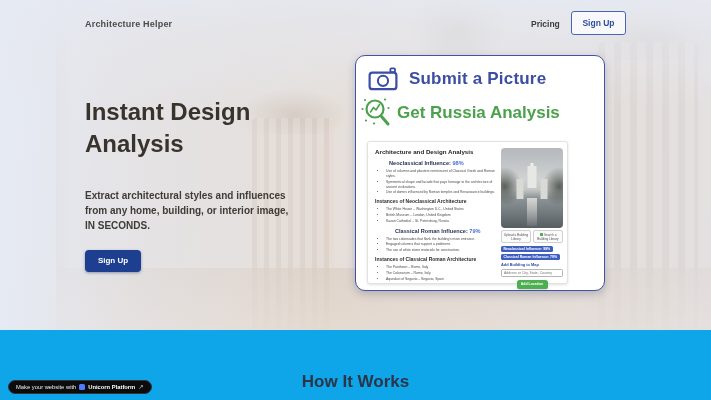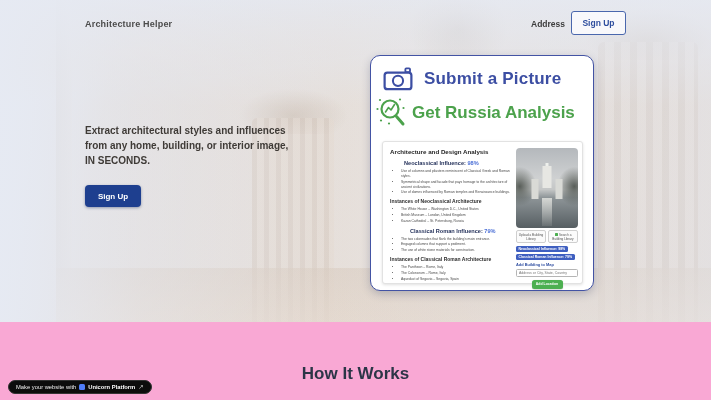--- a/index.html
+++ b/index.html
@@ -48,21 +48,21 @@
   
   .hero-copy { position:absolute; left:85px; top:96px; width:210px; z-index:4; }
   .hero-copy h1 { font-size:24px; line-height:1.35; font-weight:700; color:#38332c; width:190px; }
   .hero-copy p { margin-top:27px; font-size:10px; font-weight:700; line-height:1.5;
                  color:#3f3b37; width:205px; }
   .hero-cta { margin-top:17px; width:56px; height:22px; background:#1e3f8f; color:#fff;
     border:none; border-radius:4px; font-family:inherit; font-size:8px; font-weight:700;
     cursor:pointer; box-shadow:0 1px 3px rgba(20,40,90,.4); }
 
   
-  .demo-card { position:absolute; left:370px; top:55px; width:224px; height:236px; z-index:4;
+  .demo-card { position:absolute; left:355px; top:55px; width:250px; height:236px; z-index:4;
     background:#fff; border:1.6px solid #4353a4; border-radius:10px;
     box-shadow:0 3px 8px rgba(40,50,90,.25); }
   .card-row { display:flex; align-items:center; }
   .row-submit { padding:11px 10px 0 12px; gap:11px; }
   .row-instant { padding:5px 6px 0 4px; gap:3px; }
   .submit-title { font-size:17px; font-weight:700; color:#3c4ea3; letter-spacing:.2px; }
   .instant-title { font-size:17px; font-weight:700; color:#4ca24c; }
 
   .report { position:absolute; left:11px; top:85px; width:201px; height:143px;
     background:#fff; border:1px solid #e2e2e2; border-radius:3px;
@@ -100,21 +100,21 @@
   .map-form { margin-top:2px; }
   .form-label { font-size:3.9px; font-weight:700; color:#2e4da0; }
   .map-form input { display:block; width:100%; height:8px; margin-top:1.5px; font-family:inherit;
     font-size:3.5px; color:#333; border:1px solid #b5b5b5; border-radius:1.5px; padding:0 2px; }
   .map-form input::placeholder { color:#777; }
   .add-loc { display:block; margin:3px auto 0; width:31px; height:9px; background:#4caf50;
     color:#fff; border:none; border-radius:2.5px; font-family:inherit; font-size:3.5px;
     font-weight:700; cursor:pointer; box-shadow:0 .5px 1px rgba(0,0,0,.25); }
 
   
-  .works { position:absolute; left:0; bottom:0; width:100%; height:78px; background:#f9a8d4;margin-top:7px; }
+  .works { position:absolute; left:0; bottom:0; width:100%; height:70px; background:#0ea5e9;margin-top:7px; }
   .works h2 { padding-top:42px; text-align:center; font-size:17px; font-weight:700; color:#2c3547; }
 
   
   .uni-badge { position:absolute; left:8px; bottom:6px; z-index:9; display:inline-flex;
     align-items:center; gap:3px; height:14px; padding:0 7px; background:#0c0c0c;
     border:1px solid #333; border-radius:8px; color:#eee; font-size:5.8px;
     text-decoration:none; cursor:pointer; }
   .uni-badge b { color:#fff; font-size:5.8px; }
   .uni-icon { display:inline-block; width:6px; height:6px; background:#4f7df9; border-radius:1.5px; }
   .uni-arrow { font-size:6.5px; color:#ddd; }
@@ -133,25 +133,26 @@
       <div class="arch-col-1"></div>
       <div class="arch-cap-2"></div>
       <div class="arch-col-2"></div>
       <div class="arch-statue"></div>
       <div class="arch-base-band"></div>
       <div class="hero-overlay"></div>
     </div>
 
     <header class="nav">
       <div class="brand">Architecture Helper</div>
-      <a class="nav-link">Address</a>
+      <a class="nav-link">Pricing</a>
       <button class="nav-signup">Sign Up</button>
     </header>
 
     <div class="hero-copy">
+      <h1>Instant Design Analysis</h1>
       <p>Extract architectural styles and influences from any home, building, or interior image, IN SECONDS.</p>
       <button class="hero-cta">Sign Up</button>
     </div>
 
     <div class="demo-card">
       <div class="card-row row-submit">
         <svg width="30" height="24" viewBox="0 0 32 26">
           <rect x="24" y="1.5" width="5" height="4" rx="1" fill="none" stroke="#3c4ea3" stroke-width="2"></rect>
           <rect x="1.5" y="6" width="29" height="18" rx="3" fill="none" stroke="#3c4ea3" stroke-width="2.4"></rect>
           <circle cx="16" cy="15" r="5.5" fill="none" stroke="#3c4ea3" stroke-width="2.2"></circle>

